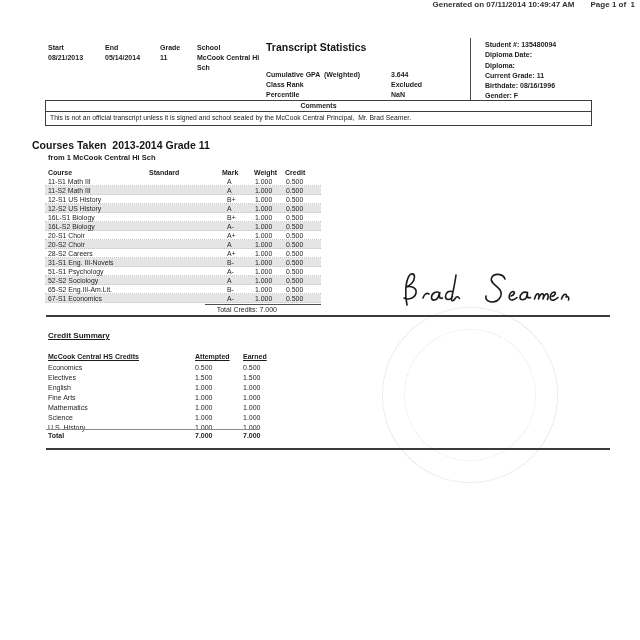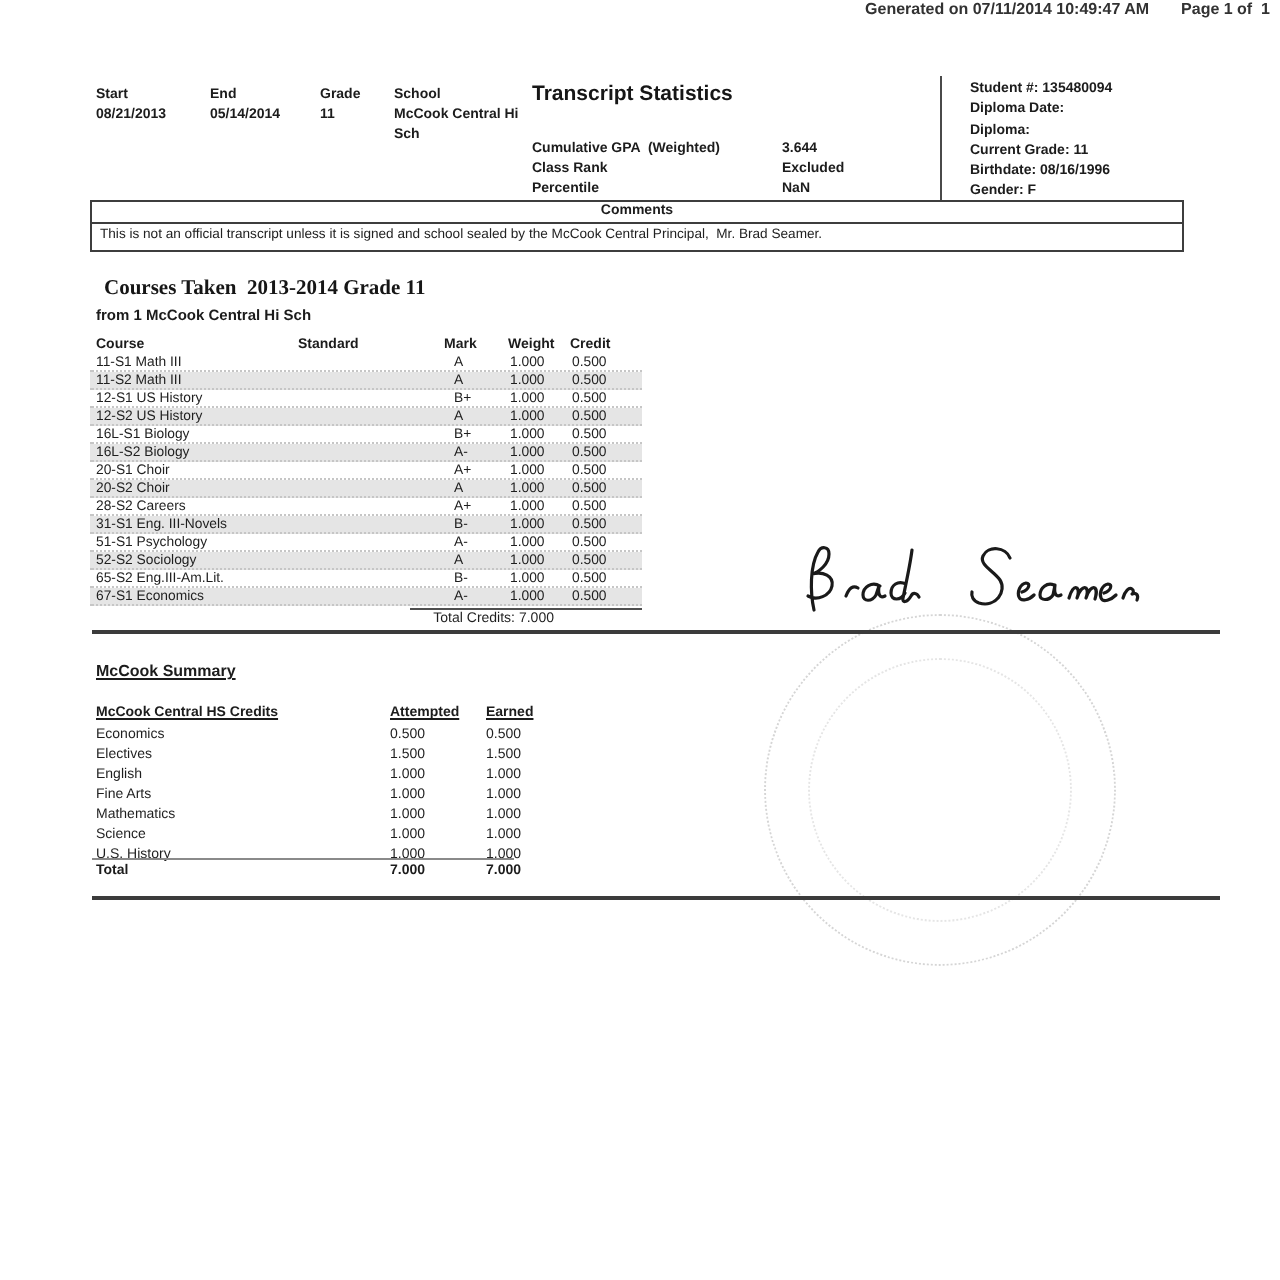--- a/index.html
+++ b/index.html
@@ -32,21 +32,21 @@
 
   
   .student { left:485px; top:40px; width:150px; font-size:7px; font-weight:bold; line-height:10.3px; }
 
   
   .combox { left:45px; top:100px; width:547px; height:26px; border:1px solid #3d3d3d; background:#fff; }
   .combox .chead { border-bottom:1px solid #3d3d3d; text-align:center; font-size:7px; font-weight:bold; line-height:10px; height:11px; }
   .combox .cbody { font-size:6.8px; line-height:12px; padding-left:4px; color:#222; }
 
   
-  .crs-title { left:52px; top:139px;font-family:Liberation Serif, serif; }
+  .crs-title { left:32px; top:139px; }
   .crs-sub   { left:48px; top:153px; font-size:7.5px; font-weight:bold; }
   .ctable { left:45px; top:167px; width:276px; }
   .chead-row, .crow { display:flex; align-items:center; }
   .chead-row { font-size:7px; font-weight:bold; height:10px; }
   .crow { font-size:6.9px; height:9px; border-bottom:1px dotted #c6c6c6; color:#1e1e1e; }
   .crow.shaded { background:#e5e5e5; }
   .col-course { width:104px; padding-left:3px; } 
   .col-standard { width:73px; }
   .col-mark { width:32px; padding-left:5px; }
   .col-weight { width:31px; padding-left:1px; }
@@ -265,21 +265,21 @@
   <path d="M60,24 C56,22 52.5,24.5 52.5,28.5 C52.5,32.5 57.5,32.5 59.5,28.5 M63,7 C62,15 59.5,26 58.5,31 C58,33.5 60.5,33.5 62.5,30 C63.5,28 65.5,28.5 66.5,30.5"></path>
 
   <path d="M112,11 C110,5.5 101,4.5 98.5,10 C96.5,14.5 104,17.5 107,22 C110.5,27.5 105,36 96.5,33.5 C93.5,32.5 92.5,30 93,28"></path>
   <path d="M118,28 C121.5,27 122.5,23.5 120,23.5 C117,24 115.5,28 116.5,30.5 C117.5,33 121.5,32 124,29.5"></path>
   <path d="M134,24.5 C130.5,23 127,26 127,29.5 C127,32.5 131.5,32.5 133.5,29.5 L134.5,24.5 C134,28 134.5,31 137.5,29.5"></path>
   <path d="M141.5,31 C142.5,27.5 144,25 145.5,26 C146.5,27 146,29.5 145.5,31 C146.5,27.5 148.5,25 150,26 C151,27 150.5,29.5 150,31 C151,27.5 153,25 154.5,26 C155.5,27 155,30 154.5,31.5"></path>
   <path d="M159,28.5 C162.5,27.5 163.5,24 161,24 C158,24.5 156.5,28.5 157.5,31 C158.5,33.5 162.5,32 165,29.5"></path>
   <path d="M168.5,31 C169.5,27.5 171.5,25.5 173,26.5 C174,27.2 173.8,28.5 173,29 C175,28 176.5,29.5 175.5,32"></path>
 </svg>
 
-<div class="abs cs-title">McCook Summary</div>
+<div class="abs cs-title">Credit Summary</div>
 
 <div class="abs cstable">
   <div class="cs-head">
     <span class="cs-c1">McCook Central HS Credits</span>
     <span class="cs-c2">Attempted</span>
     <span class="cs-c3">Earned</span>
   </div>
   <div class="cs-body">
       <div class="cs-row">
         <span class="cs-c1">Economics</span>

